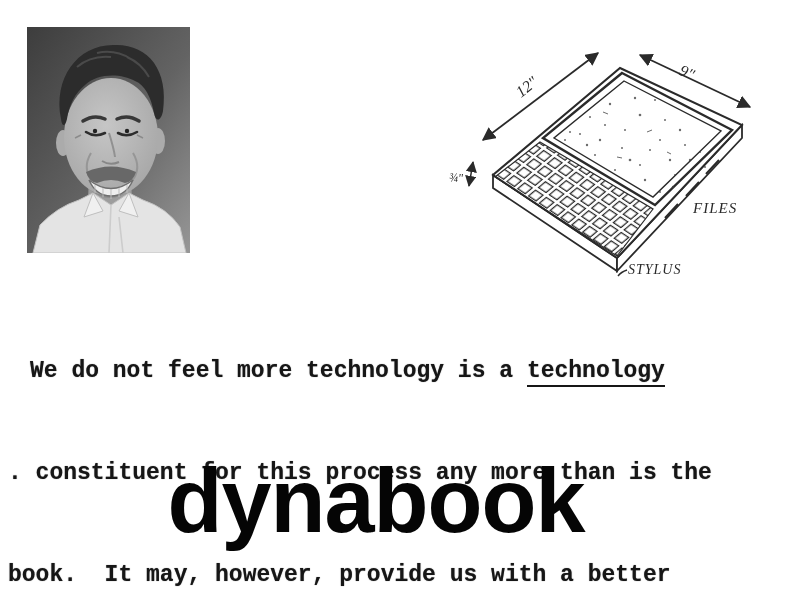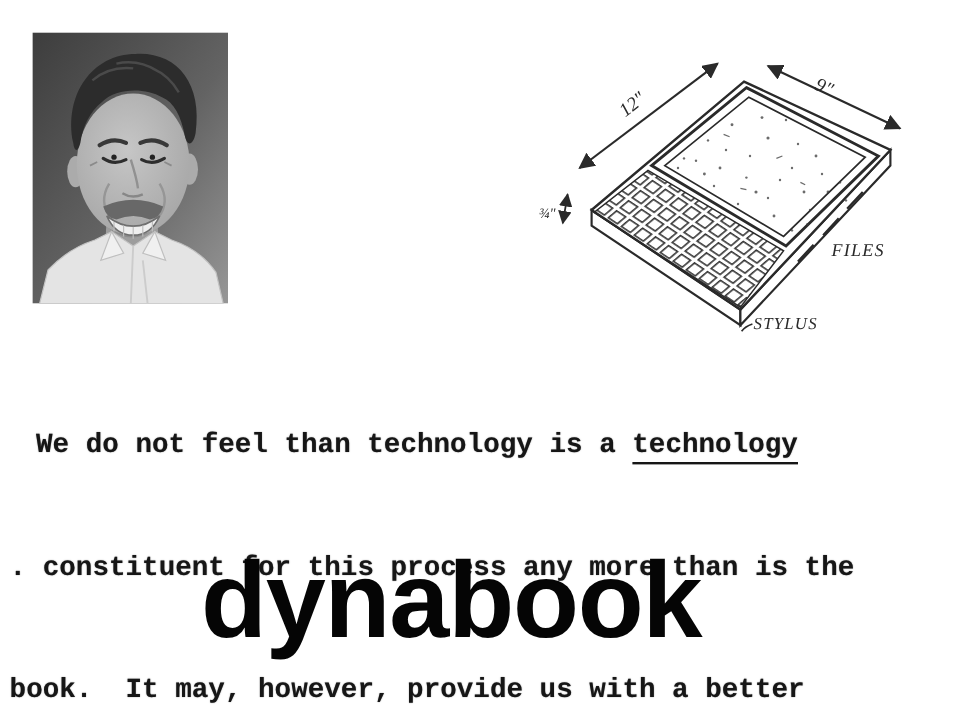--- a/index.html
+++ b/index.html
@@ -155,21 +155,21 @@
       <text x="243" y="62" font-size="16" transform="rotate(25 243 62)">9"</text>
       <text x="14" y="170" font-size="12">¾"</text>
 
       <text x="258" y="201" font-size="15" letter-spacing="1">FILES</text>
       <text x="193" y="262" font-size="14" letter-spacing="1">STYLUS</text>
       <path d="M192,258 q-6,2 -9,6" stroke="#2a2a2a" stroke-width="1.4" fill="none"></path>
     </svg>
   </div>
 
   <div class="quote">
-    <div class="l1"><span>We do not feel than technology is a </span><span class="uword">technology</span></div>
+    <div class="l1"><span>We do not feel more technology is a </span><span class="uword">technology</span></div>
     <div>. constituent for this process any more than is the</div>
     <div>book.  It may, however, provide us with a better</div>
     
     
   </div>
 
   <div class="title">dynabook</div>
 
 </div>
 

